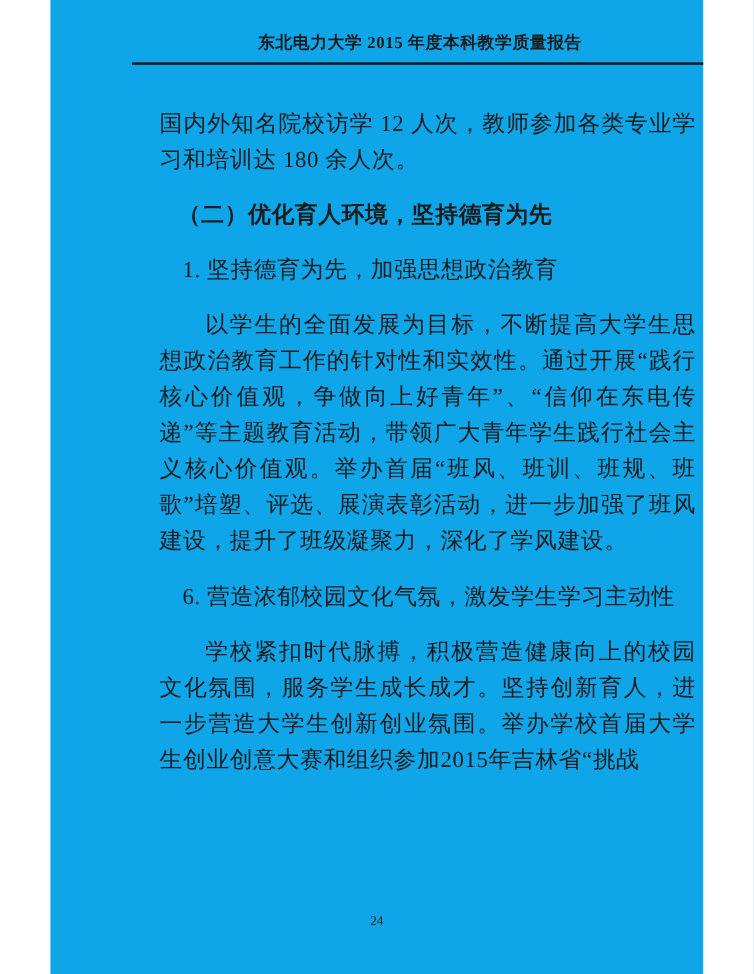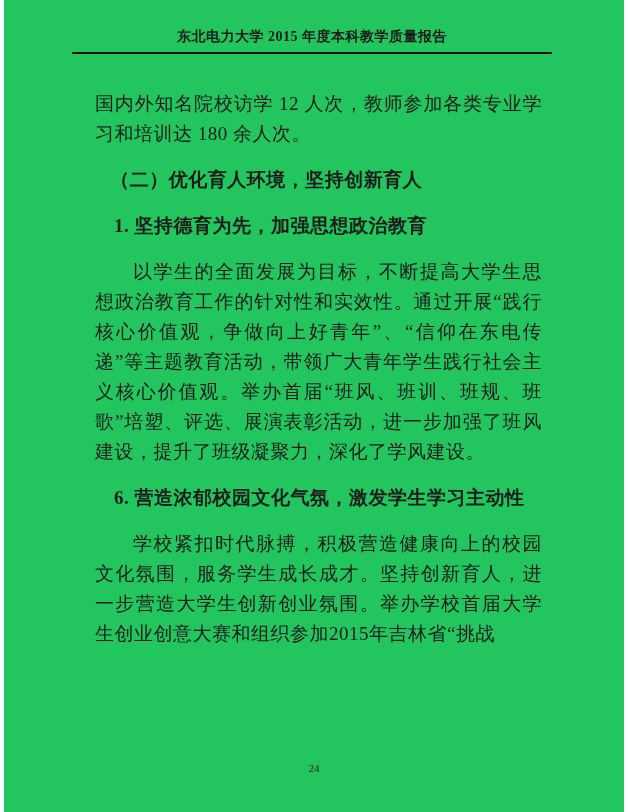--- a/index.html
+++ b/index.html
@@ -2,24 +2,24 @@
 <html><head>
 <meta charset="utf-8">
 <style>
   html, body {
     margin: 0;
     padding: 0;
     background: #ffffff;
   }
   .page {
     position: relative;
-    width: 620px;
+    width: 544px;
     height: 812px;
     margin: 0 auto;
-    background: #22c55e;
+    background: #0ea5e9;
     color: #1c1c1c;
     font-family: "Liberation Serif", "DejaVu Serif", serif;
     overflow: hidden;
   }
   .doc-header {
     position: absolute;
     top: 29px;
     left: 68px;
     width: 480px;
     text-align: center;
@@ -57,21 +57,21 @@
   }
   .doc-body p.body {
     text-indent: 2em;
   }
   .doc-body p.section_heading {
     font-weight: 700;
     text-indent: 0.8em;
     text-align: left;
   }
   .doc-body p.sub_heading {
-    font-weight: 700;
+    font-weight: 400;
     text-indent: 1em;
     text-align: left;
   }
   .page-number {
     position: absolute;
     top: 761px;
     left: 0;
     width: 100%;
     text-align: center;
     font-size: 11px;
@@ -85,21 +85,21 @@
 <div class="page">
 
   <div class="doc-header">
     <div class="title">东北电力大学 2015 年度本科教学质量报告</div>
   </div>
 
   <div class="header-rule"></div>
 
   <div class="doc-body" id="doc-body">
       <p class="body_continued">国内外知名院校访学 12 人次，教师参加各类专业学习和培训达 180 余人次。</p>
-      <p class="section_heading">（二）优化育人环境，坚持创新育人</p>
+      <p class="section_heading">（二）优化育人环境，坚持德育为先</p>
       <p class="sub_heading">1. 坚持德育为先，加强思想政治教育</p>
       <p class="body">以学生的全面发展为目标，不断提高大学生思想政治教育工作的针对性和实效性。通过开展“践行核心价值观，争做向上好青年”、“信仰在东电传递”等主题教育活动，带领广大青年学生践行社会主义核心价值观。举办首届“班风、班训、班规、班歌”培塑、评选、展演表彰活动，进一步加强了班风建设，提升了班级凝聚力，深化了学风建设。</p>
       <p class="sub_heading">6. 营造浓郁校园文化气氛，激发学生学习主动性</p>
       <p class="body">学校紧扣时代脉搏，积极营造健康向上的校园文化氛围，服务学生成长成才。坚持创新育人，进一步营造大学生创新创业氛围。举办学校首届大学生创业创意大赛和组织参加2015年吉林省“挑战</p>
     </div>
 
   <div class="page-number">24</div>
 
 </div>
 

